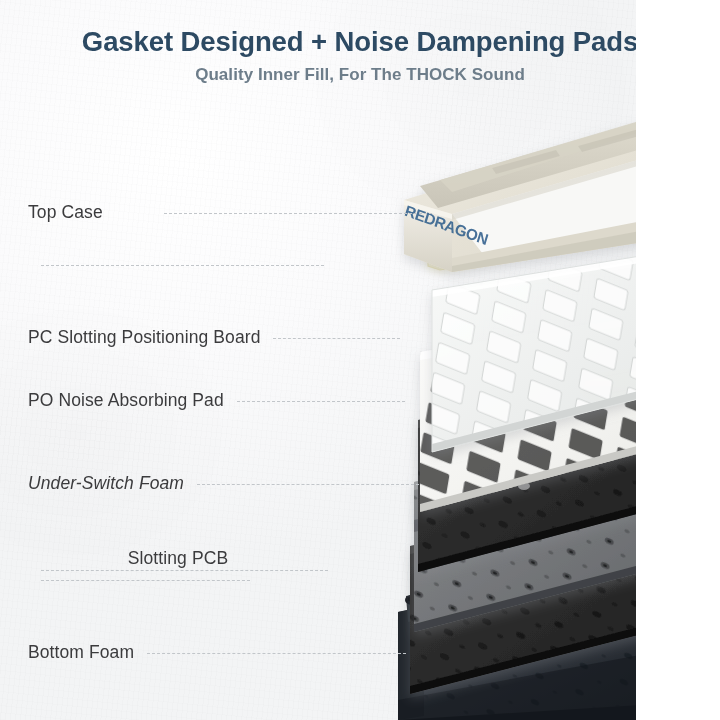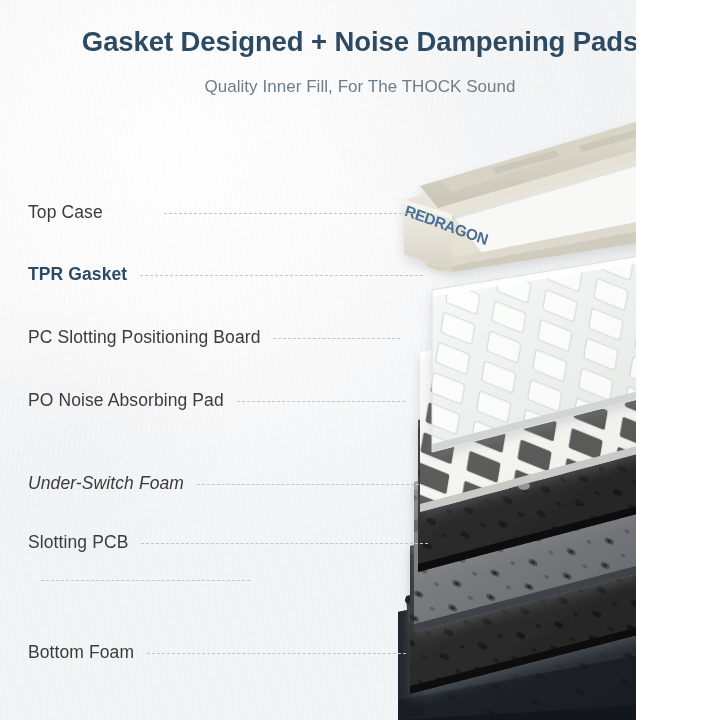--- a/index.html
+++ b/index.html
@@ -25,22 +25,22 @@
   }
 
   
   #header{position:absolute;left:0;top:0;width:720px;text-align:center;z-index:40;}
   #title{
     margin:0;padding-top:26px;
     font-size:27.5px;font-weight:700;letter-spacing:-.1px;
     color:#2d4a63;line-height:1.18;white-space:nowrap;
   }
   #subtitle{
-    margin:12px;padding-top:7px;
-    font-size:17px;font-weight:400;letter-spacing:.05px;
+    margin:0;padding-top:7px;
+    font-size:17px;font-weight:700;letter-spacing:.05px;
     color:#6d7d8a;line-height:1.2;white-space:nowrap;
   }
 
   
   .callout{position:absolute;display:flex;align-items:center;z-index:35;}
   .callout .lbl{
     font-size:17.5px;font-weight:400;color:#3b3b3d;
     white-space:nowrap;letter-spacing:.1px;
   }
   .callout.hl .lbl{color:#2d4a63;font-weight:700;}
@@ -281,36 +281,35 @@
     <h1 id="title">Gasket Designed + Noise Dampening Pads</h1>
     <p id="subtitle">Quality Inner Fill, For The THOCK Sound</p>
   </div>
 
   <div id="callouts">
       <div class="callout" style="left: 28px; top: 202px; gap: 48px;">
         <span class="lbl">Top Case</span>
         <span class="dash" style="width: 268px; border-top-color: rgb(194, 198, 202);"></span>
       </div>
       <div class="callout hl" style="left: 28px; top: 264px;">
-        <span class="lbl">TPR Gasket</span>
         <span class="dash" style="width: 283px; border-top-color: rgb(194, 198, 202);"></span>
       </div>
       <div class="callout" style="left: 28px; top: 327px;">
         <span class="lbl">PC Slotting Positioning Board</span>
         <span class="dash" style="width: 127px; border-top-color: rgb(194, 198, 202);"></span>
       </div>
       <div class="callout" style="left: 28px; top: 390px; justify-content: space-between;">
         <span class="lbl">PO Noise Absorbing Pad</span>
         <span class="dash" style="width: 168px; border-top-color: rgb(194, 198, 202);"></span>
       </div>
       <div class="callout" style="left: 28px; top: 473px; font-style: italic;">
         <span class="lbl">Under-Switch Foam</span>
         <span class="dash" style="width: 222px; border-top-color: rgb(194, 198, 202);"></span>
       </div>
-      <div class="callout" style="left: 28px; top: 532px;">
+      <div class="callout" style="left: 28px; top: 548px; flex-direction: column;">
         <span class="lbl">Slotting PCB</span>
         <span class="dash" style="width: 287px; border-top-color: rgb(194, 198, 202);"></span>
       </div>
       <div class="callout" style="left: 28px; top: 579px;">
         <span class="dash" style="width: 209px; border-top-color: rgb(194, 198, 202);"></span>
       </div>
       <div class="callout" style="left: 28px; top: 642px;">
         <span class="lbl">Bottom Foam</span>
         <span class="dash" style="width: 259px; border-top-color: rgb(194, 198, 202);"></span>
       </div>

